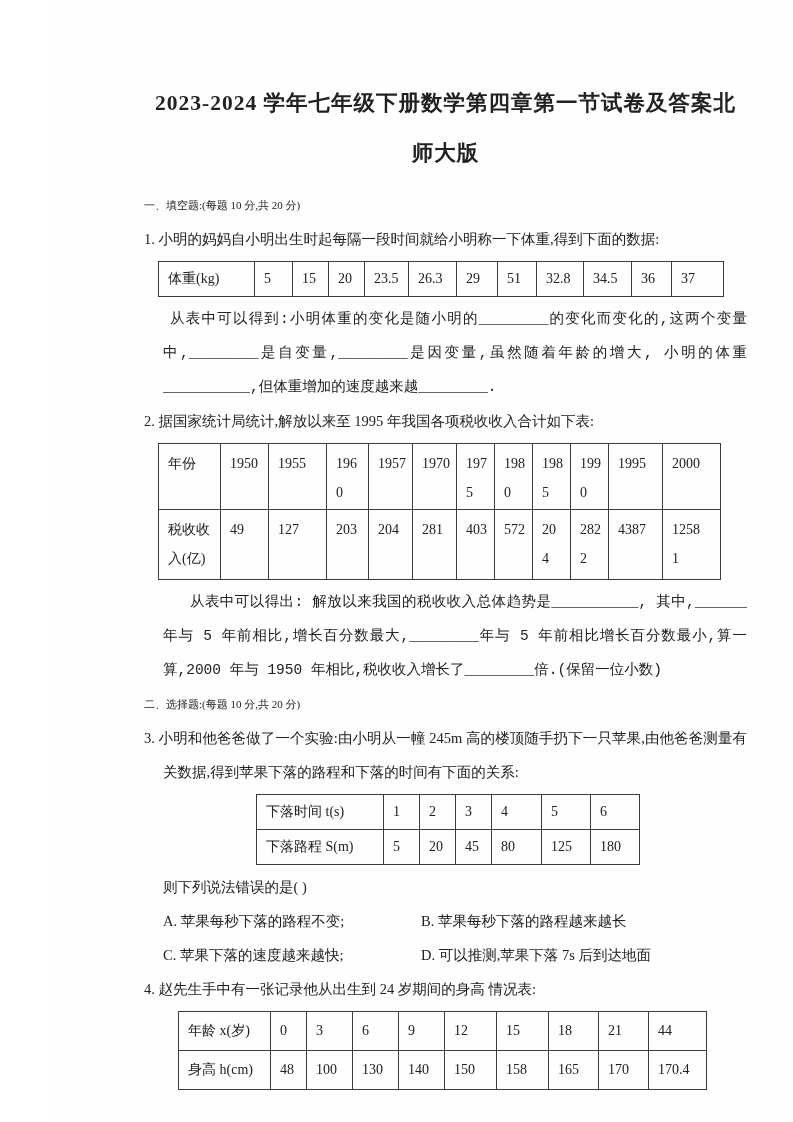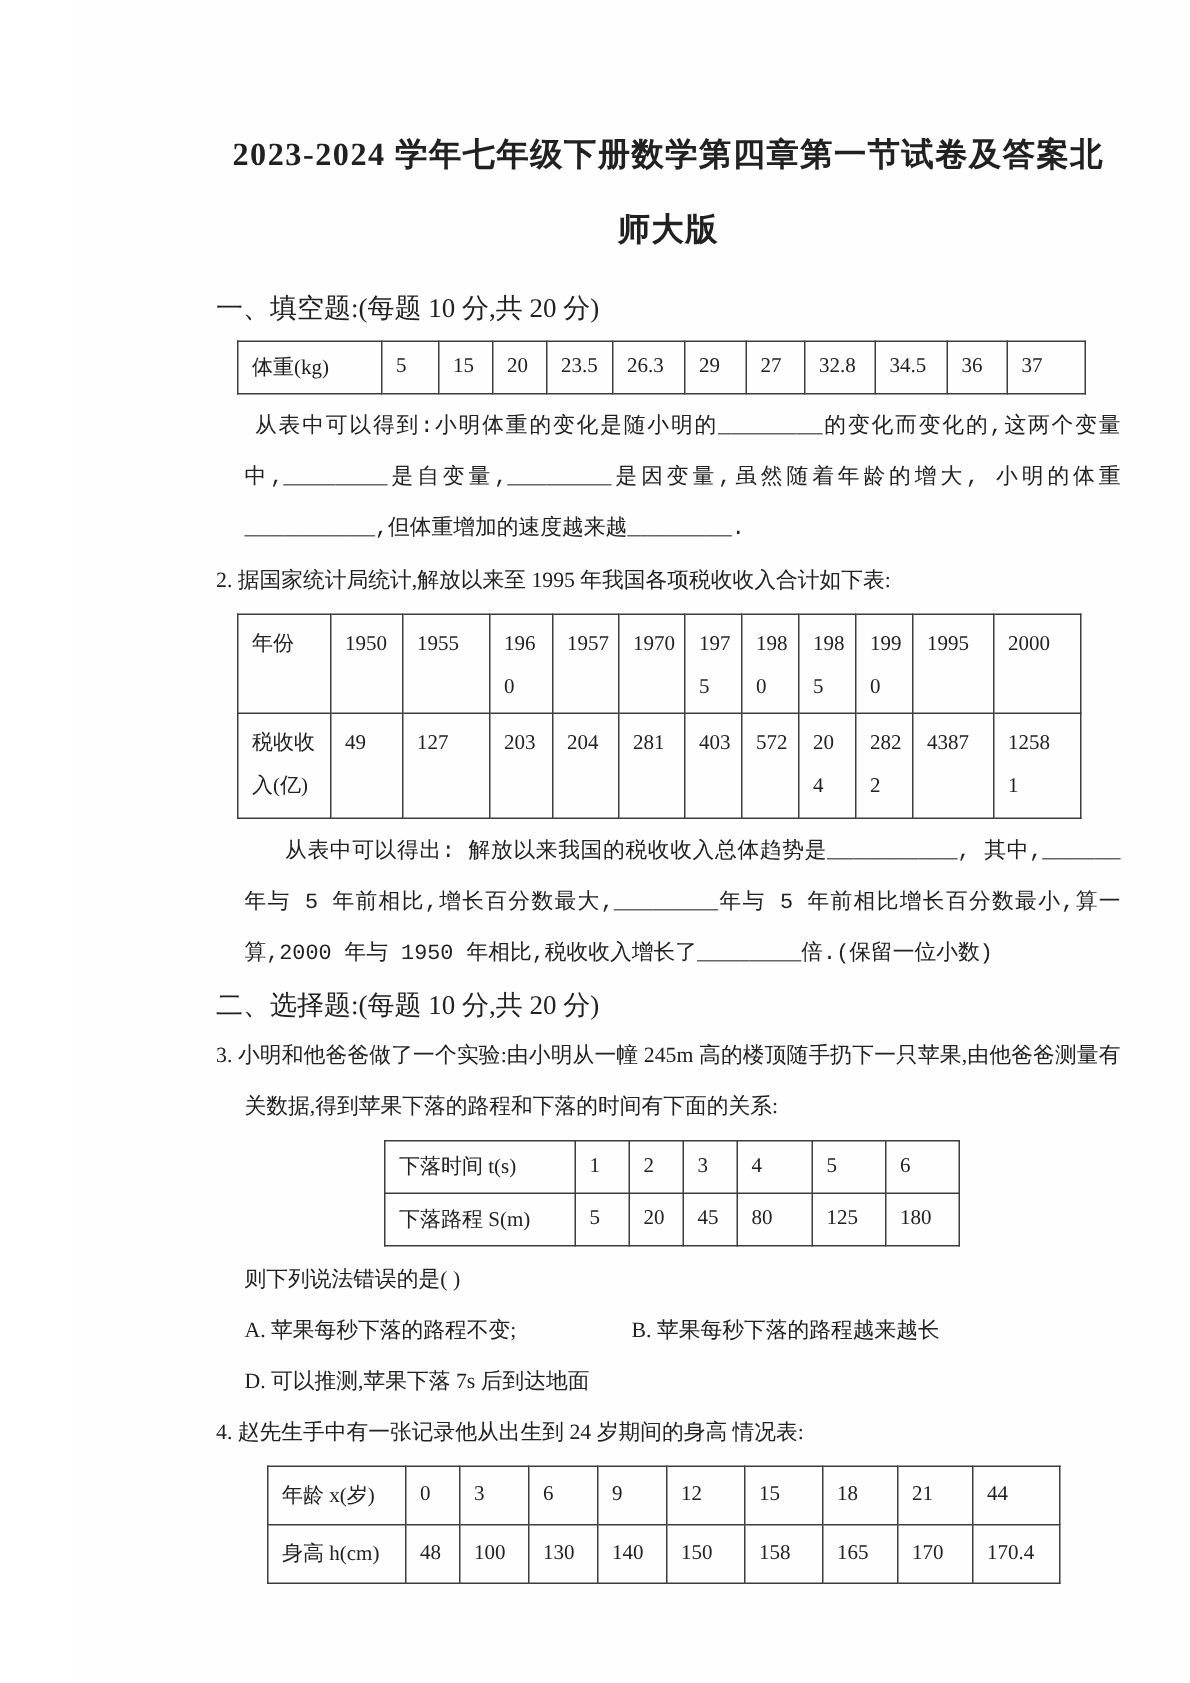--- a/index.html
+++ b/index.html
@@ -15,21 +15,21 @@
     margin-left:48px;
   }
   .title{
     margin:0 0 10px 0;
     font-size:21.5px;
     font-weight:600;
     line-height:50px;
     text-align:center;
     letter-spacing:1px;
   }
-  .heading{margin:0;font-size:18px;line-height:34px;}
+  .heading{margin:0;font-size:11px;line-height:34px;}
   .stem{
     margin:0;font-size:14.5px;line-height:34px;
     padding-left:19px;text-indent:-19px;
     text-align:justify;
   }
   .fill{
     margin:0 0 0 19px;font-size:14.5px;line-height:34px;
     text-align:justify;
     font-family:Liberation Mono, monospace;
   }
@@ -61,20 +61,21 @@
 </style>
 </head>
 <body>
 
 <div class="page">
 
   <h1 class="title">2023-2024 学年七年级下册数学第四章第一节试卷及答案北师大版</h1>
 
   <p class="heading">一、填空题:(每题 10 分,共 20 分)</p>
 
+  <p class="stem">1. 小明的妈妈自小明出生时起每隔一段时间就给小明称一下体重,得到下面的数据:</p>
 
   <table class="t t1">
     <colgroup>
       <col style="width:96px">
         <col style="width:38px">
         <col style="width:36px">
         <col style="width:36px">
       <col style="width:44px">
         <col style="width:48px">
         <col style="width:41px">
@@ -86,21 +87,21 @@
     </colgroup>
     <tbody>
     <tr class="row1">
           <td>体重(kg)</td>
           <td>5</td>
           <td>15</td>
           <td>20</td>
           <td>23.5</td>
           <td>26.3</td>
           <td>29</td>
-          <td>27</td>
+          <td>51</td>
           <td>32.8</td>
           <td>34.5</td>
           <td>36</td>
           <td>37</td>
         </tr>
   </tbody>
     </table>
 
   <p class="fill fill1">从表中可以得到:小明体重的变化是随小明的________的变化而变化的,这两个变量中,________是自变量,________是因变量,虽然随着年龄的增大, 小明的体重__________,但体重增加的速度越来越________.</p>
 
@@ -200,20 +201,21 @@
   </tbody>
     </table>
 
   <p class="qline">则下列说法错误的是(    )</p>
 
   <div class="opt-row">
     <span class="opt">A. 苹果每秒下落的路程不变;</span>
     <span class="opt">B. 苹果每秒下落的路程越来越长</span>
   </div>
   <div class="opt-row">
+    <span class="opt">C. 苹果下落的速度越来越快;</span>
     <span class="opt">D. 可以推测,苹果下落 7s 后到达地面</span>
   </div>
 
   <p class="stem">4. 赵先生手中有一张记录他从出生到 24 岁期间的身高 情况表:</p>
 
   <table class="t t4">
     <colgroup>
       <col style="width:92px">
         <col style="width:36px">
         <col style="width:46px">

